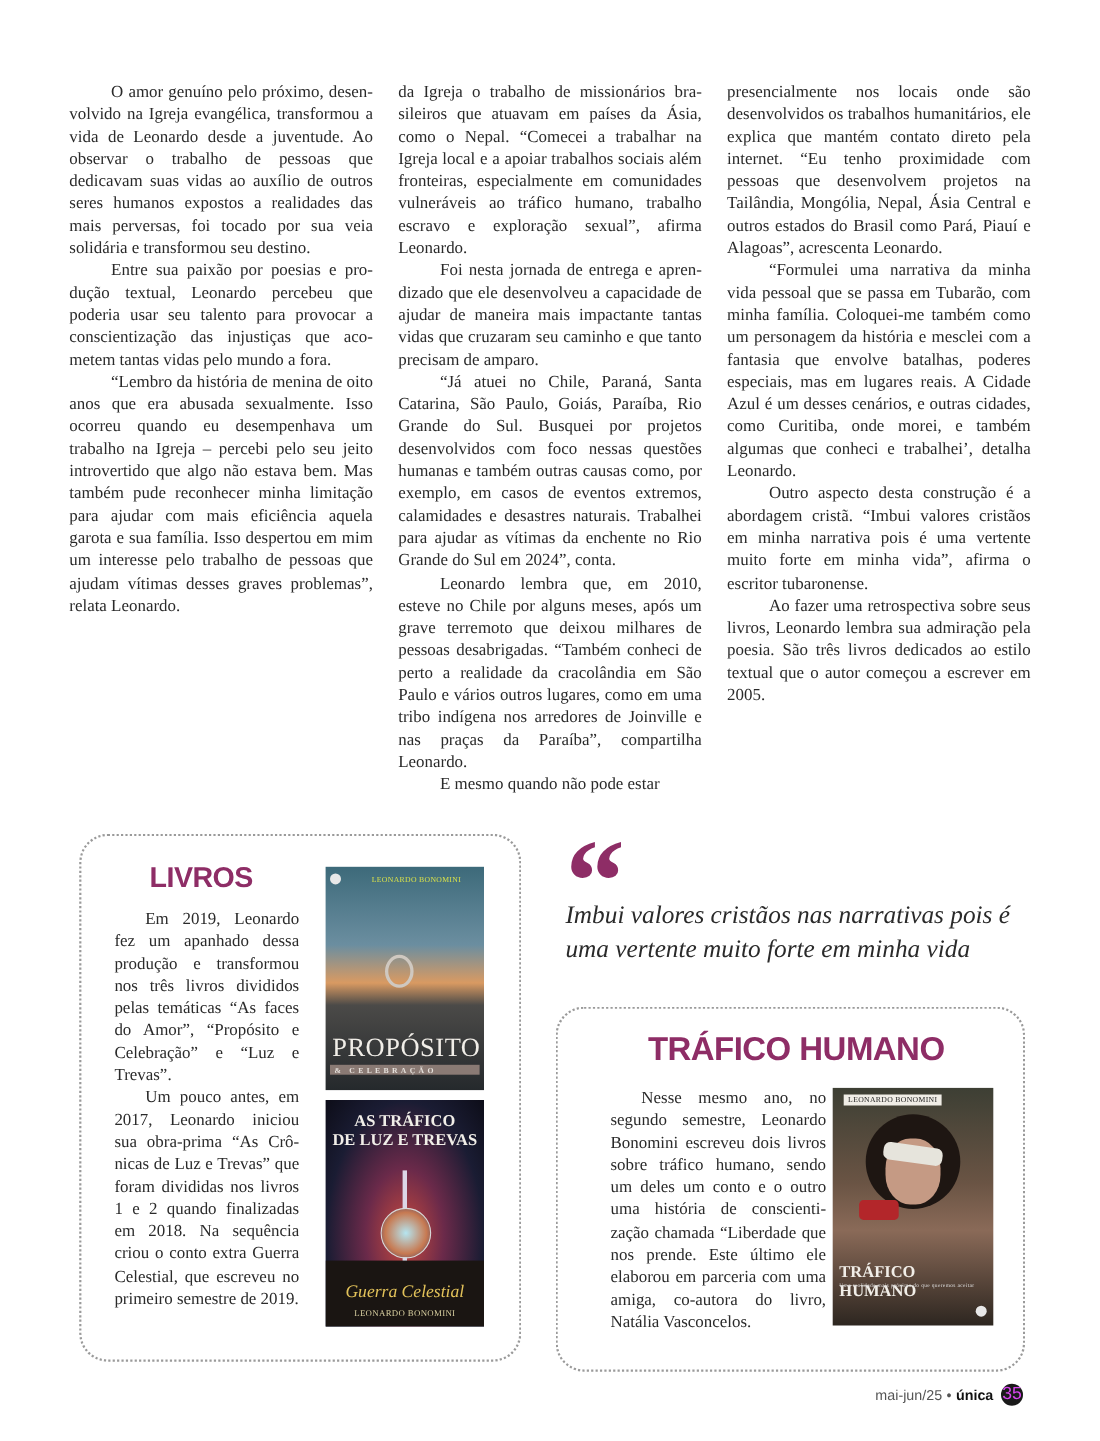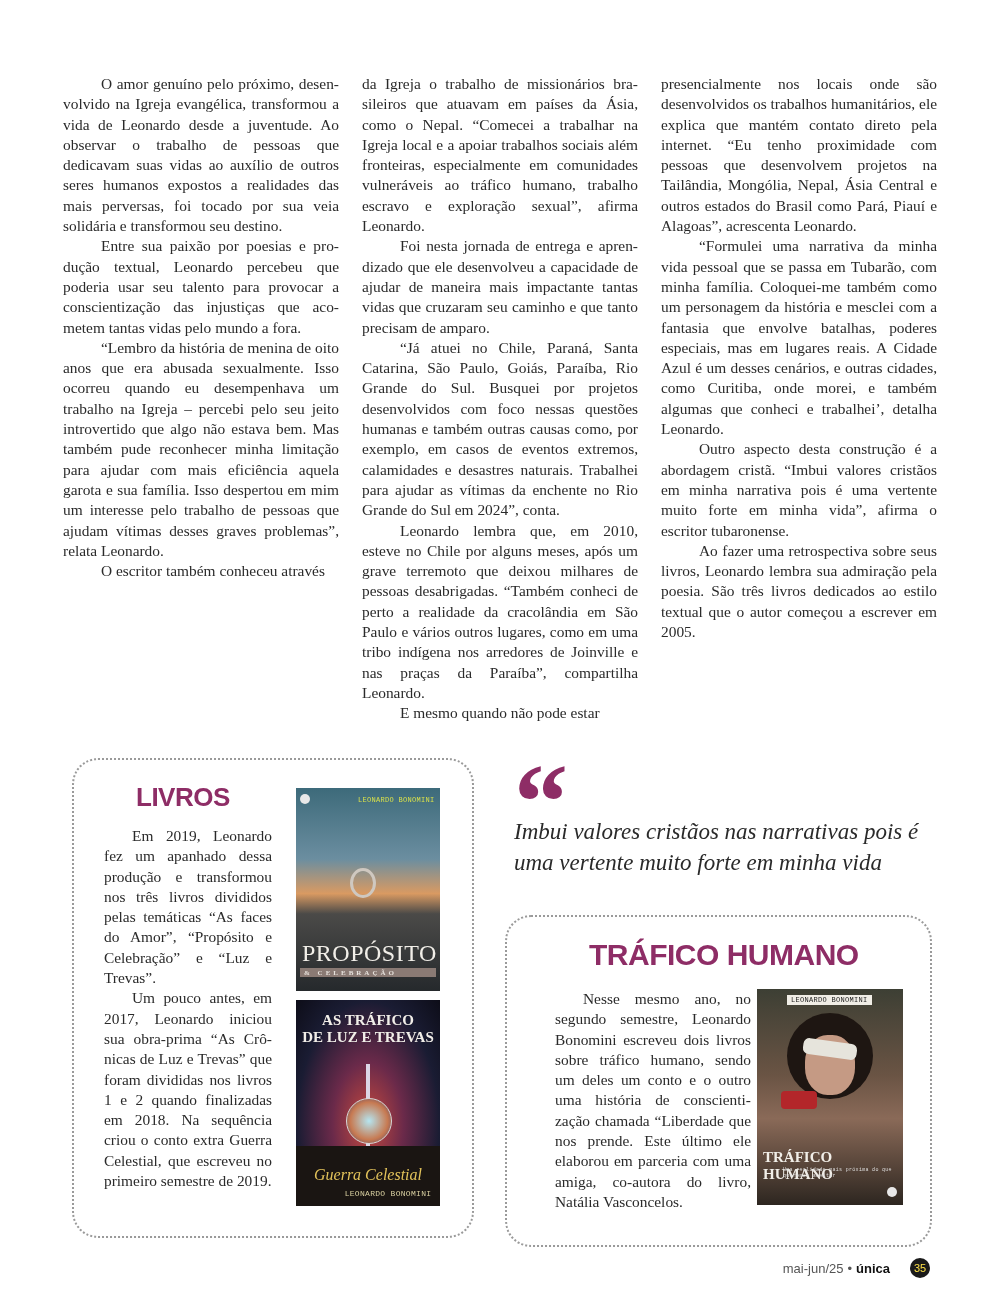--- a/index.html
+++ b/index.html
@@ -26,21 +26,21 @@
   #trafico-text { left: 48px; top: 72px; width: 196px; }
 
   .cover { position: absolute; overflow: hidden; }
   #cover-proposito { left: 222px; top: 28px; width: 144px; height: 203px;
     background: linear-gradient(180deg, #3d6a7a 0%, #6b8ea0 35%, #d99a62 52%, #4b4a48 62%, #25292c 100%); }
   #cover-cronicas { left: 222px; top: 240px; width: 144px; height: 206px;
     background: radial-gradient(ellipse at 50% 60%, #c94a3d 0%, #6b2a4a 35%, #1a1c33 70%, #0d0d18 100%); }
   #cover-trafico { left: 250px; top: 72px; width: 146px; height: 216px;
     background: linear-gradient(180deg, #3d3f34 0%, #6a5444 40%, #8a6a58 60%, #2d2620 100%); }
 
-  .cover-author { position: absolute; font-family: Liberation Mono, monospace; font-size: 7px; letter-spacing: 0.3px; margin-left: 20px; }
+  .cover-author { position: absolute; font-family: Liberation Serif, serif; font-size: 7px; letter-spacing: 0.3px; }
   .cover-title { position: absolute; font-family: "Liberation Serif", serif; color: #f1eee8; }
 
   .lens { position: absolute; left: 54px; top: 80px; width: 26px; height: 30px; border: 3px solid #cfc8c0;
           border-radius: 50%; box-sizing: border-box; }
   .pro-bar { position: absolute; left: 4px; bottom: 14px; width: 136px; height: 9px; background: #8a7a74; }
   .pro-sub { position: absolute; left: 8px; bottom: 14px; font-size: 7px; letter-spacing: 3px; color: #e6e1dc; font-weight: bold; }
   .sword { position: absolute; left: 70px; top: 64px; width: 4px; height: 92px; background: #dcd6e6; }
   .orb { position: absolute; left: 50px; top: 98px; width: 44px; height: 44px; border-radius: 50%;
          background: radial-gradient(circle, #b5e5f0 0%, #c77a52 60%, #3c3a6a 100%); border: 1px solid #d8d8d8; }
   .ground { position: absolute; left: 0; bottom: 0; width: 100%; height: 60px; background: #1a1512; }
@@ -53,30 +53,29 @@
 
   #quote-mark { position: absolute; left: 514px; top: 748px; font-family: "Liberation Serif", serif; font-weight: bold;
                 font-size: 108px; line-height: 108px; color: #8e2d66; }
   #quote-text { position: absolute; left: 514px; top: 816px; width: 440px; font-family: "Liberation Serif", serif;
                 font-style: italic; font-size: 23px; line-height: 31px; color: #2a2a2a; }
 
   #footer { position: absolute; right: 70px; top: 1258px; font-family: "Liberation Sans", sans-serif; font-size: 13px;
             color: #555; display: flex; align-items: center; gap: 4px; }
   #footer .brand { font-weight: bold; color: #111; }
   #footer .page { display: inline-flex; align-items: center; justify-content: center; width: 20px; height: 20px;
-                  border-radius: 50%; background: #1a1a1a; color: #fde047; font-size: 11px; margin-left: 16px; }
+                  border-radius: 50%; background: #1a1a1a; color: #d946ef; font-size: 16px; margin-left: 3px; }
 </style>
 </head>
 <body>
 
 <div id="col1" class="col">
   <p>O amor genuíno pelo próximo, desen­volvido na Igreja evangélica, transformou a vida de Leonardo desde a juventude. Ao observar o trabalho de pessoas que dedicavam suas vidas ao auxílio de outros seres humanos expostos a realidades das mais perversas, foi tocado por sua veia solidária e transformou seu destino.</p>
   <p>Entre sua paixão por poesias e pro­dução textual, Leonardo percebeu que poderia usar seu talento para provocar a conscientização das injustiças que aco­metem tantas vidas pelo mundo a fora.</p>
   <p>“Lembro da história de menina de oito anos que era abusada sexualmente. Isso ocorreu quando eu desempenhava um trabalho na Igreja – percebi pelo seu jeito introvertido que algo não estava bem. Mas também pude reconhecer minha limitação para ajudar com mais eficiência aquela garota e sua família. Isso despertou em mim um interesse pelo trabalho de pessoas que ajudam vítimas desses graves problemas”, relata Leonardo.</p>
-  <p>O escritor também conheceu através</p>
 </div>
 <div id="col2" class="col">
   <p class="noindent">da Igreja o trabalho de missionários bra­sileiros que atuavam em países da Ásia, como o Nepal. “Comecei a trabalhar na Igreja local e a apoiar trabalhos sociais além fronteiras, especialmente em comu­nidades vulneráveis ao tráfico humano, trabalho escravo e exploração sexual”, afirma Leonardo.</p>
   <p>Foi nesta jornada de entrega e apren­dizado que ele desenvolveu a capacidade de ajudar de maneira mais impactante tantas vidas que cruzaram seu caminho e que tanto precisam de amparo.</p>
   <p>“Já atuei no Chile, Paraná, Santa Catarina, São Paulo, Goiás, Paraíba, Rio Grande do Sul. Busquei por projetos desenvolvidos com foco nessas ques­tões humanas e também outras causas como, por exemplo, em casos de eventos extremos, calamidades e desastres natu­rais. Trabalhei para ajudar as vítimas da enchente no Rio Grande do Sul em 2024”, conta.</p>
   <p>Leonardo lembra que, em 2010, esteve no Chile por alguns meses, após um grave terremoto que deixou milhares de pessoas desabrigadas. “Também conheci de perto a realidade da cracolândia em São Paulo e vários outros lugares, como em uma tribo indígena nos arredores de Joinville e nas praças da Paraíba”, compartilha Leonardo.</p>
   <p>E mesmo quando não pode estar</p>
 </div>
 <div id="col3" class="col">
   <p class="noindent">presencialmente nos locais onde são desenvolvidos os trabalhos humanitários, ele explica que mantém contato direto pela internet. “Eu tenho proximidade com pessoas que desenvolvem projetos na Tailândia, Mongólia, Nepal, Ásia Central e outros estados do Brasil como Pará, Piauí e Alagoas”, acrescenta Leonardo.</p>

